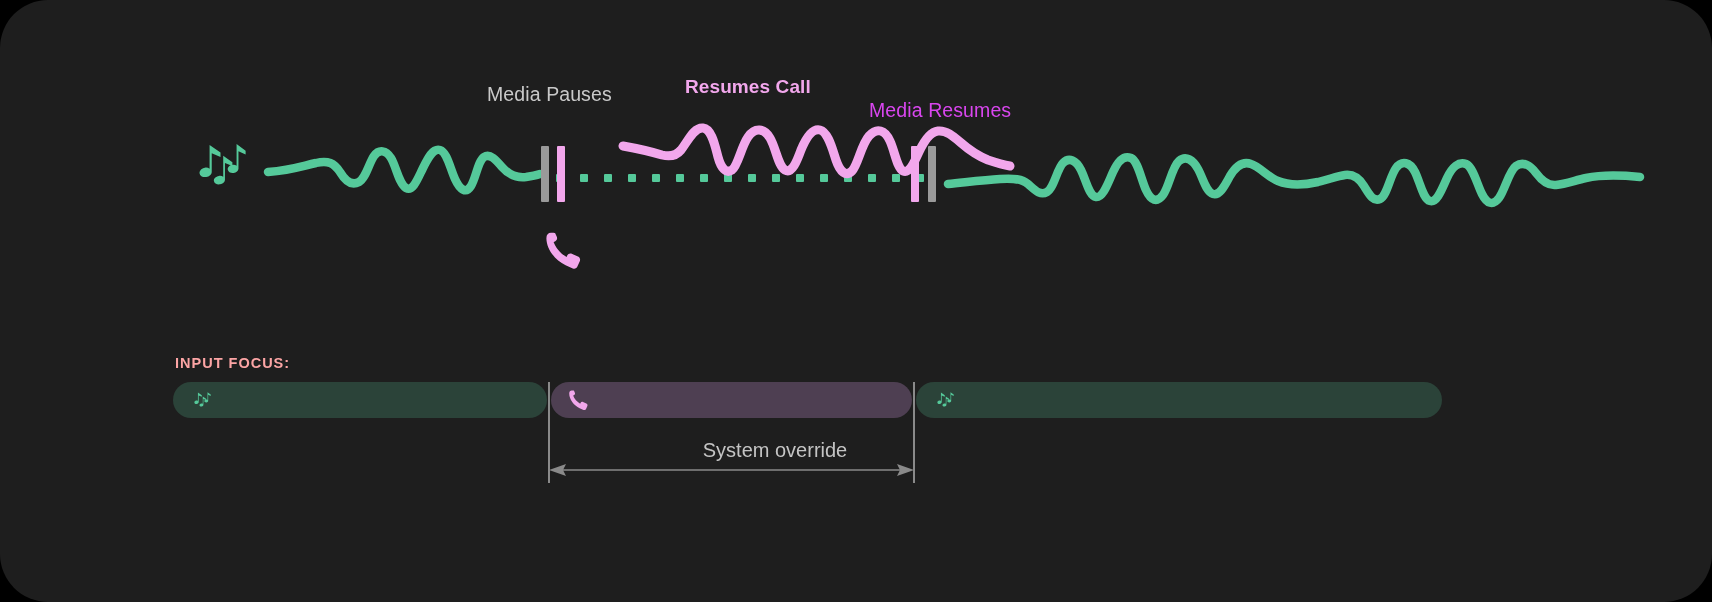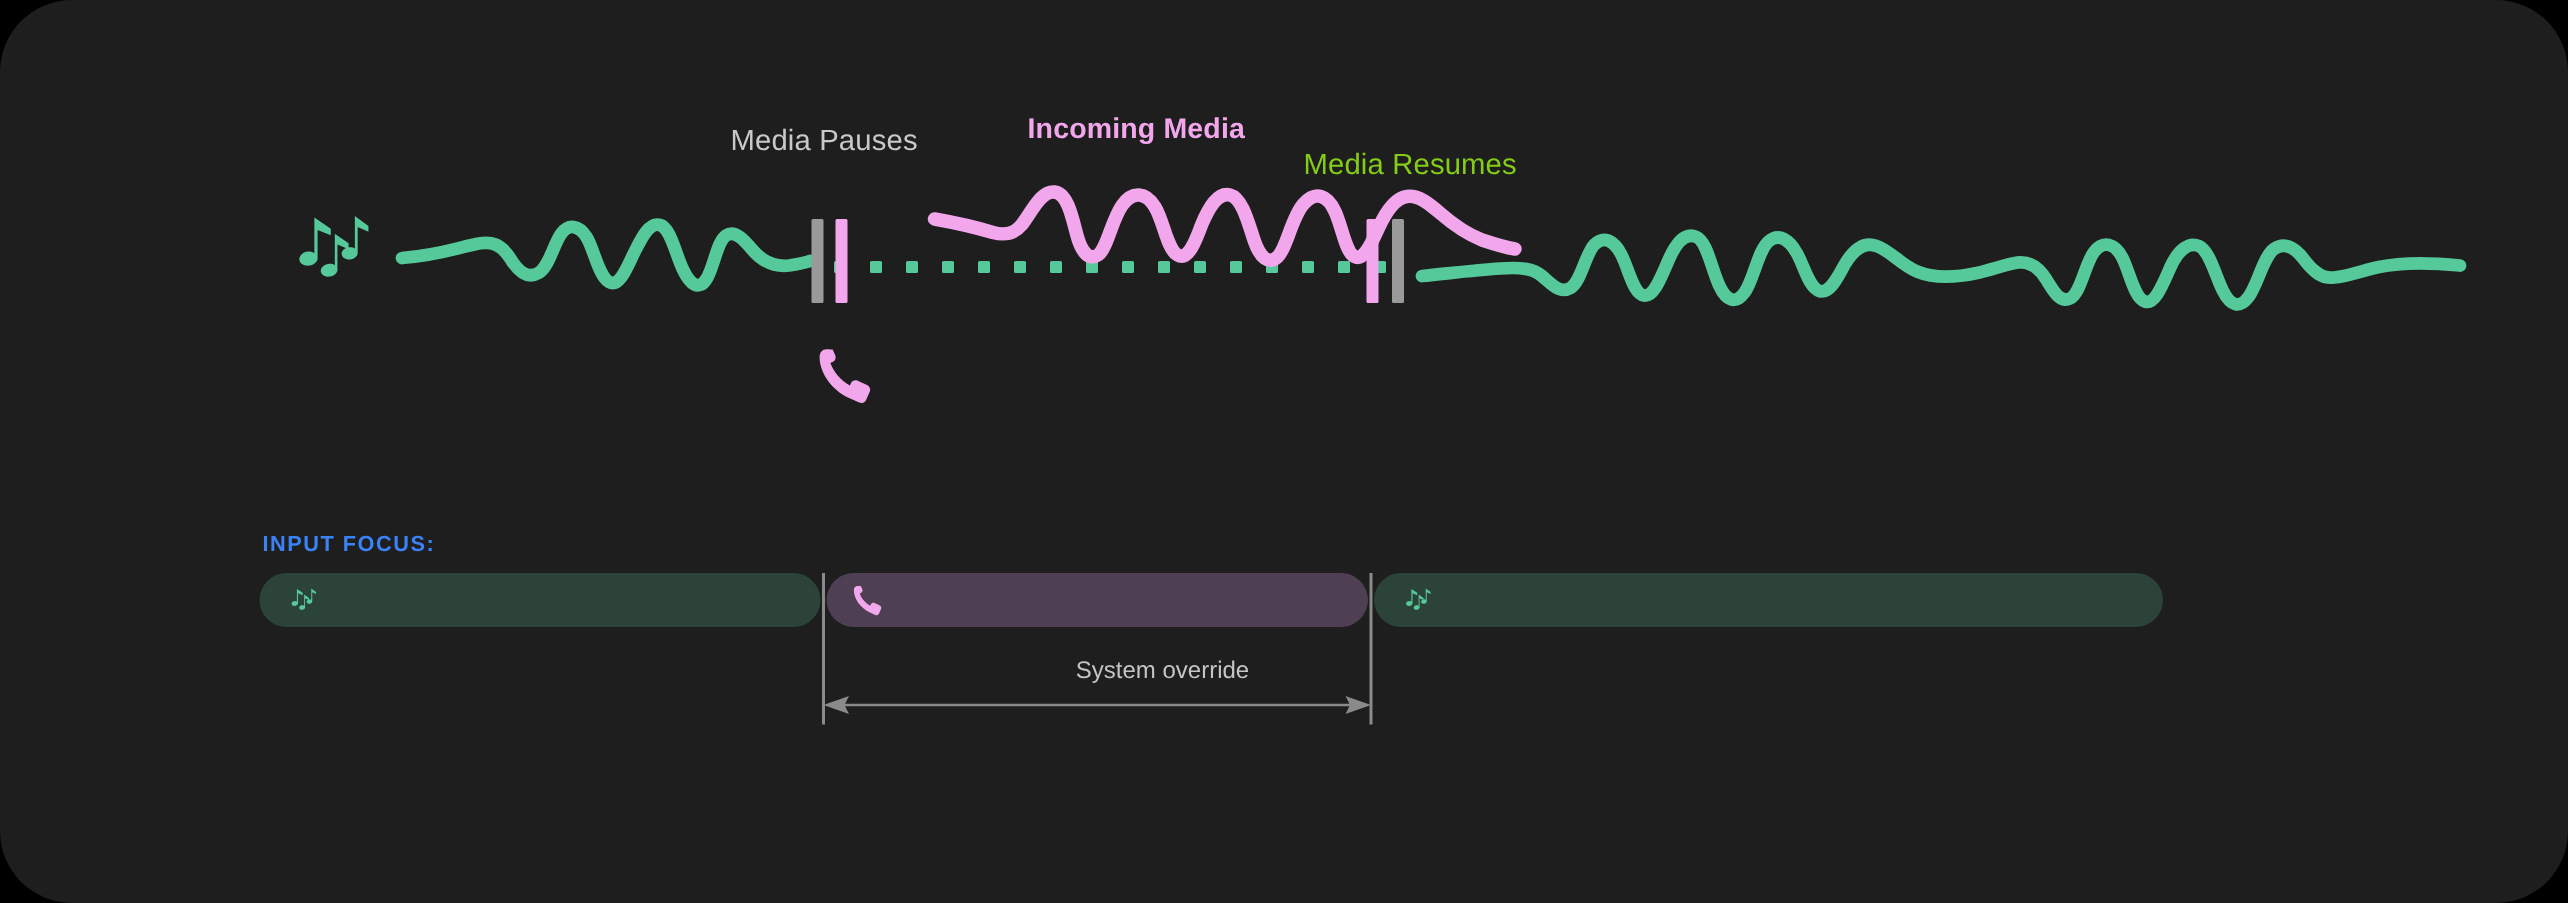--- a/index.html
+++ b/index.html
@@ -51,21 +51,21 @@
     letter-spacing: 0.1px;
   }
   .label-pause {
     left: 487px;
     top: 83px;
     color: #c9c9c9;
   }
   .label-resume {
     left: 869px;
     top: 99px;
-    color: #84cc16;
+    color: #d946ef;
     text-align: center;
   }
   .label-call {
     left: 685px;
     top: 76px;
     color: #f2a7ec;
     font-weight: bold;
     font-size: 19px;
   }
 
@@ -78,21 +78,21 @@
     height: 272px;
   }
 
   .focus-title {
     position: absolute;
     left: 175px;
     top: 25px;
     font-size: 14.5px;
     font-weight: bold;
     letter-spacing: 1.0px;
-    color: #3b82f6;
+    color: #fca5a5;
   }
 
   .bar {
     position: absolute;
     height: 36px;
     top: 52px;
     border-radius: 18px;
     display: flex;
     align-items: center;
   }
@@ -132,21 +132,21 @@
     position: absolute;
     left: 0;
     top: 109px;
     width: 1712px;
     text-align: center;
     pointer-events: none;
   }
   .override-label span {
     position: relative;
     left: -81px;
-    font-size: 16px;
+    font-size: 20px;
     color: #c4c4c4;
   }
 </style>
 </head>
 <body>
 
 <div class="canvas">
 
   <div class="timeline">
 
@@ -256,21 +256,21 @@
                C1542,181 1548,186 1556,185
                C1566,184 1576,180 1586,178
                C1600,175 1620,175 1640,177"></path>
 
       <g fill="#f2a7ec" transform="translate(546,232)">
         <path d="M5.0 0.8 C2.2 0.8 0.4 2.8 0.4 6.2 C0.4 16.8 9.0 28.4 19.6 33.2 L26.8 36.4 C28.6 37.2 30.6 36.4 31.4 34.6 L33.8 29.2 C34.6 27.4 33.8 25.4 32.0 24.6 L25.8 21.8 C24.0 21.0 22.0 21.8 21.2 23.6 L20.6 25.0 C14.8 21.8 9.8 16.2 7.6 10.0 L9.0 9.4 C10.8 8.6 11.6 6.6 10.8 4.8 L9.2 1.2 C8.8 0.9 6.7 0.8 5.0 0.8 Z"></path>
       </g>
     </svg>
 
     <div class="label label-pause">Media Pauses</div>
-    <div class="label label-call">Incoming Media</div>
+    <div class="label label-call">Resumes Call</div>
     <div class="label label-resume">Media Resumes</div>
   </div>
 
   <div class="focus-section">
 
     <div class="focus-title">INPUT FOCUS:</div>
 
     <div class="bar bar-media-left">
       <span class="bar-icon">
         <svg width="22" height="20" viewBox="0 0 46 34" fill="#55c99a">

